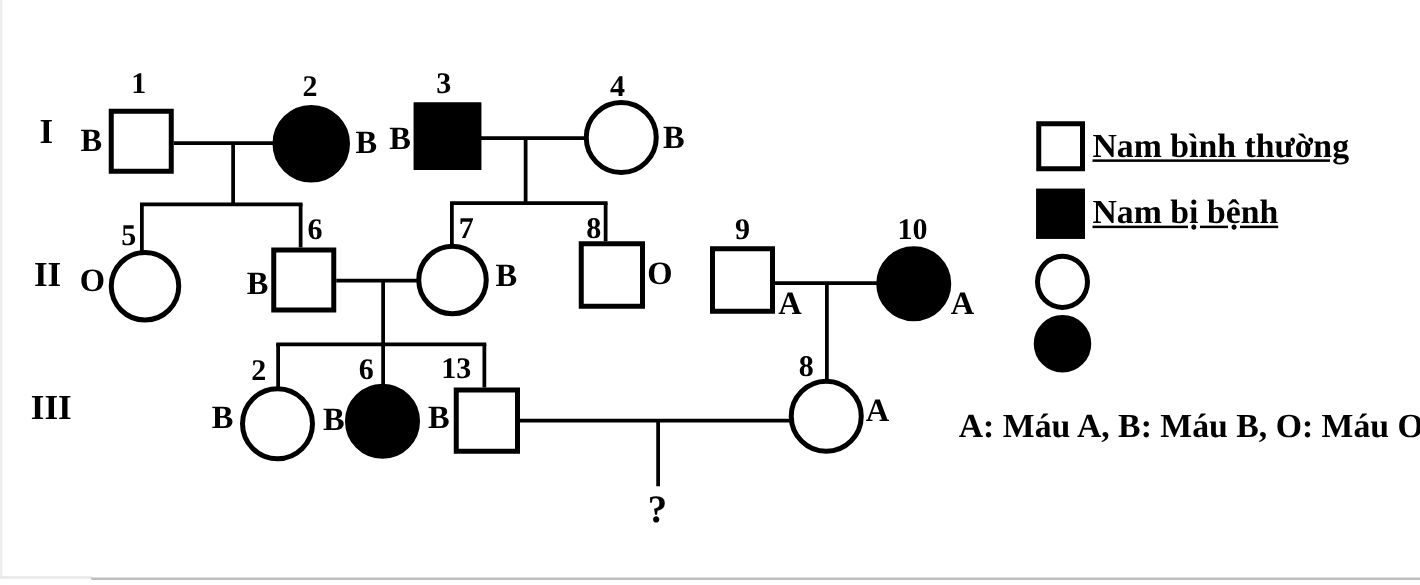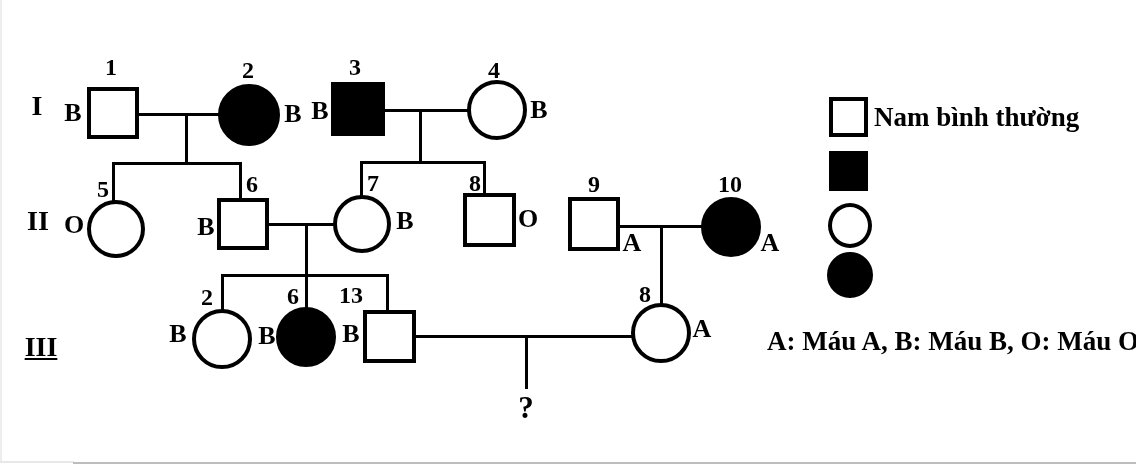--- a/index.html
+++ b/index.html
@@ -12,33 +12,34 @@
   .sym.female{border-radius:50%;}
   .sym.affected{background:var(--ink,#000);}
   .line{position:absolute;background:var(--ink,#000);}
   .num{position:absolute;transform:translate(-50%,-50%);font-size:24px;line-height:1;white-space:nowrap;}
   .blood{position:absolute;transform:translate(-50%,-50%);font-size:26px;line-height:1;white-space:nowrap;}
   .gen{position:absolute;transform:translate(-50%,-50%);font-size:28px;line-height:1;}
   .qmark{position:absolute;transform:translate(-50%,-50%);font-size:31px;line-height:1;}
   .lg-sym{position:absolute;box-sizing:border-box;border:4px solid var(--ink,#000);background:#fff;}
   .lg-sym.circ{border-radius:50%;}
   .lg-sym.filled{background:var(--ink,#000);}
-  .lg-text{position:absolute;transform:translateY(-50%);font-size:27px;line-height:1;white-space:nowrap;}
+  .lg-text{position:absolute;transform:translateY(-50%);font-size:27px;line-height:1;white-space:nowrap;text-decoration:underline;}
   .note{position:absolute;transform:translateY(-50%);font-size:27px;line-height:1;white-space:nowrap;}
   .hairline{position:absolute;}
 </style>
 </head>
 <body>
 
 <div id="stage" style="--ink: #000000; --bg: #ffffff;">
 
   <div class="lg-sym" style="left:829px;top:97px;width:39px;height:40px"></div>
   <div class="lg-text" style="left:874px;top:117px">Nam bình thường</div>
 
   <div class="lg-sym filled" style="left:829px;top:151px;width:39px;height:40px"></div>
+  <div class="lg-text" style="left:874px;top:170px">Nam bị bệnh</div>
 
   <div class="lg-sym circ" style="left:828px;top:203px;width:44px;height:45px"></div>
 
   <div class="lg-sym circ filled" style="left:827px;top:252px;width:46px;height:46px"></div>
 
   <div class="note" style="left:767px;top:341px">A: Máu A, B: Máu B, O: Máu O</div>
 
   <div class="qmark" style="left: 526px; top: 407px;">?</div>
 
   <div class="hairline" style="left:0;top:0;width:2px;height:462px;background:#ededed"></div>
@@ -59,21 +60,21 @@
     <div class="line" style="left: 221px; top: 273.5px; width: 168px; height: 3px;"></div>
     <div class="line" style="left: 220.5px; top: 275px; width: 3px; height: 35px;"></div>
     <div class="line" style="left: 304.5px; top: 275px; width: 3px; height: 33px;"></div>
     <div class="line" style="left: 385.5px; top: 275px; width: 3px; height: 36px;"></div>
     <div class="line" style="left: 619px; top: 224.5px; width: 83px; height: 3px;"></div>
     <div class="line" style="left: 659.5px; top: 226px; width: 3px; height: 78px;"></div>
     <div class="line" style="left: 415px; top: 334.5px; width: 218px; height: 3px;"></div>
     <div class="line" style="left: 524.5px; top: 336px; width: 3px; height: 53px;"></div>
     <div class="gen" style="left: 37px; top: 106px;">I</div>
     <div class="gen" style="left: 38px; top: 221px;">II</div>
-    <div class="gen" style="left: 41px; top: 347px; text-decoration: underline;">III</div>
+    <div class="gen" style="left: 41px; top: 327px;">III</div>
     <div class="sym male" style="left: 87px; top: 87px; width: 52px; height: 52px;"></div>
     <div class="num" style="left: 111px; top: 67px;">1</div>
     <div class="blood" style="left: 73px; top: 113px;">B</div>
     <div class="sym female affected" style="left: 218px; top: 84px; width: 62px; height: 62px;"></div>
     <div class="num" style="left: 248px; top: 70px;">2</div>
     <div class="blood" style="left: 293px; top: 114px;">B</div>
     <div class="sym male affected" style="left: 331px; top: 82px; width: 54px; height: 54px;"></div>
     <div class="num" style="left: 355px; top: 67px;">3</div>
     <div class="blood" style="left: 320px; top: 111px;">B</div>
     <div class="sym female" style="left: 467px; top: 80px; width: 60px; height: 60px;"></div>
@@ -97,18 +98,18 @@
     <div class="sym female affected" style="left: 701px; top: 197px; width: 60px; height: 60px;"></div>
     <div class="num" style="left: 730px; top: 184px;">10</div>
     <div class="blood" style="left: 770px; top: 243px;">A</div>
     <div class="sym female" style="left: 192px; top: 309px; width: 60px; height: 60px;"></div>
     <div class="num" style="left: 207px; top: 297px;">2</div>
     <div class="blood" style="left: 178px; top: 334px;">B</div>
     <div class="sym female affected" style="left: 276px; top: 307px; width: 60px; height: 60px;"></div>
     <div class="num" style="left: 293px; top: 296px;">6</div>
     <div class="blood" style="left: 267px; top: 336px;">B</div>
     <div class="sym male" style="left: 363px; top: 310px; width: 53px; height: 53px;"></div>
-    <div class="num" style="left: 351px; top: 295px;">13</div>
+    <div class="num" style="left: 365px; top: 295px;">13</div>
     <div class="blood" style="left: 351px; top: 334px;">B</div>
     <div class="sym female" style="left: 631px; top: 303px; width: 60px; height: 60px;"></div>
     <div class="num" style="left: 645px; top: 294px;">8</div>
     <div class="blood" style="left: 702px; top: 329px;">A</div>
   </div>
 
 </body></html>

